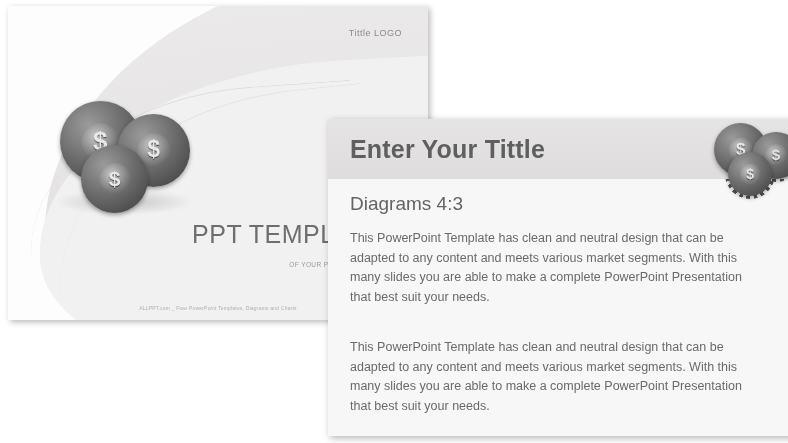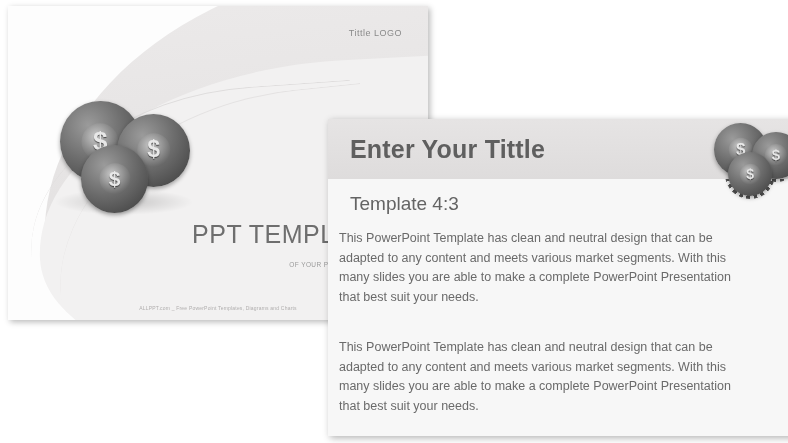--- a/index.html
+++ b/index.html
@@ -215,21 +215,21 @@
   }
   .content-subtitle {
     position: absolute;
     left: 22px;
     top: 74px;
     font-size: 19px;
     color: #646464;
   }
   .para {
     position: absolute;
-    left: 11px;
+    left: 22px;
     width: 412px;
     font-size: 12.5px;
     color: #6a6a6a;
     line-height: 1.56;
   }
   .para-1 { top: 110px; }
   .para-2 { top: 219px; }
 </style>
 </head>
 <body>
@@ -289,17 +289,17 @@
         <div class="hub"></div>
         <div class="dollar">$</div>
       </div>
       <div class="gear gear-c">
         <div class="hub"></div>
         <div class="dollar">$</div>
       </div>
     </div>
   </div>
 
-  <div class="content-subtitle">Template 4:3</div>
+  <div class="content-subtitle">Diagrams 4:3</div>
 
   <div class="para para-1">This PowerPoint Template has clean and neutral design that can be adapted to any content and meets various market segments. With this many slides you are able to make a complete PowerPoint Presentation that best suit your needs.</div>
   <div class="para para-2">This PowerPoint Template has clean and neutral design that can be adapted to any content and meets various market segments. With this many slides you are able to make a complete PowerPoint Presentation that best suit your needs.</div>
 </div>
 
 </body></html>

